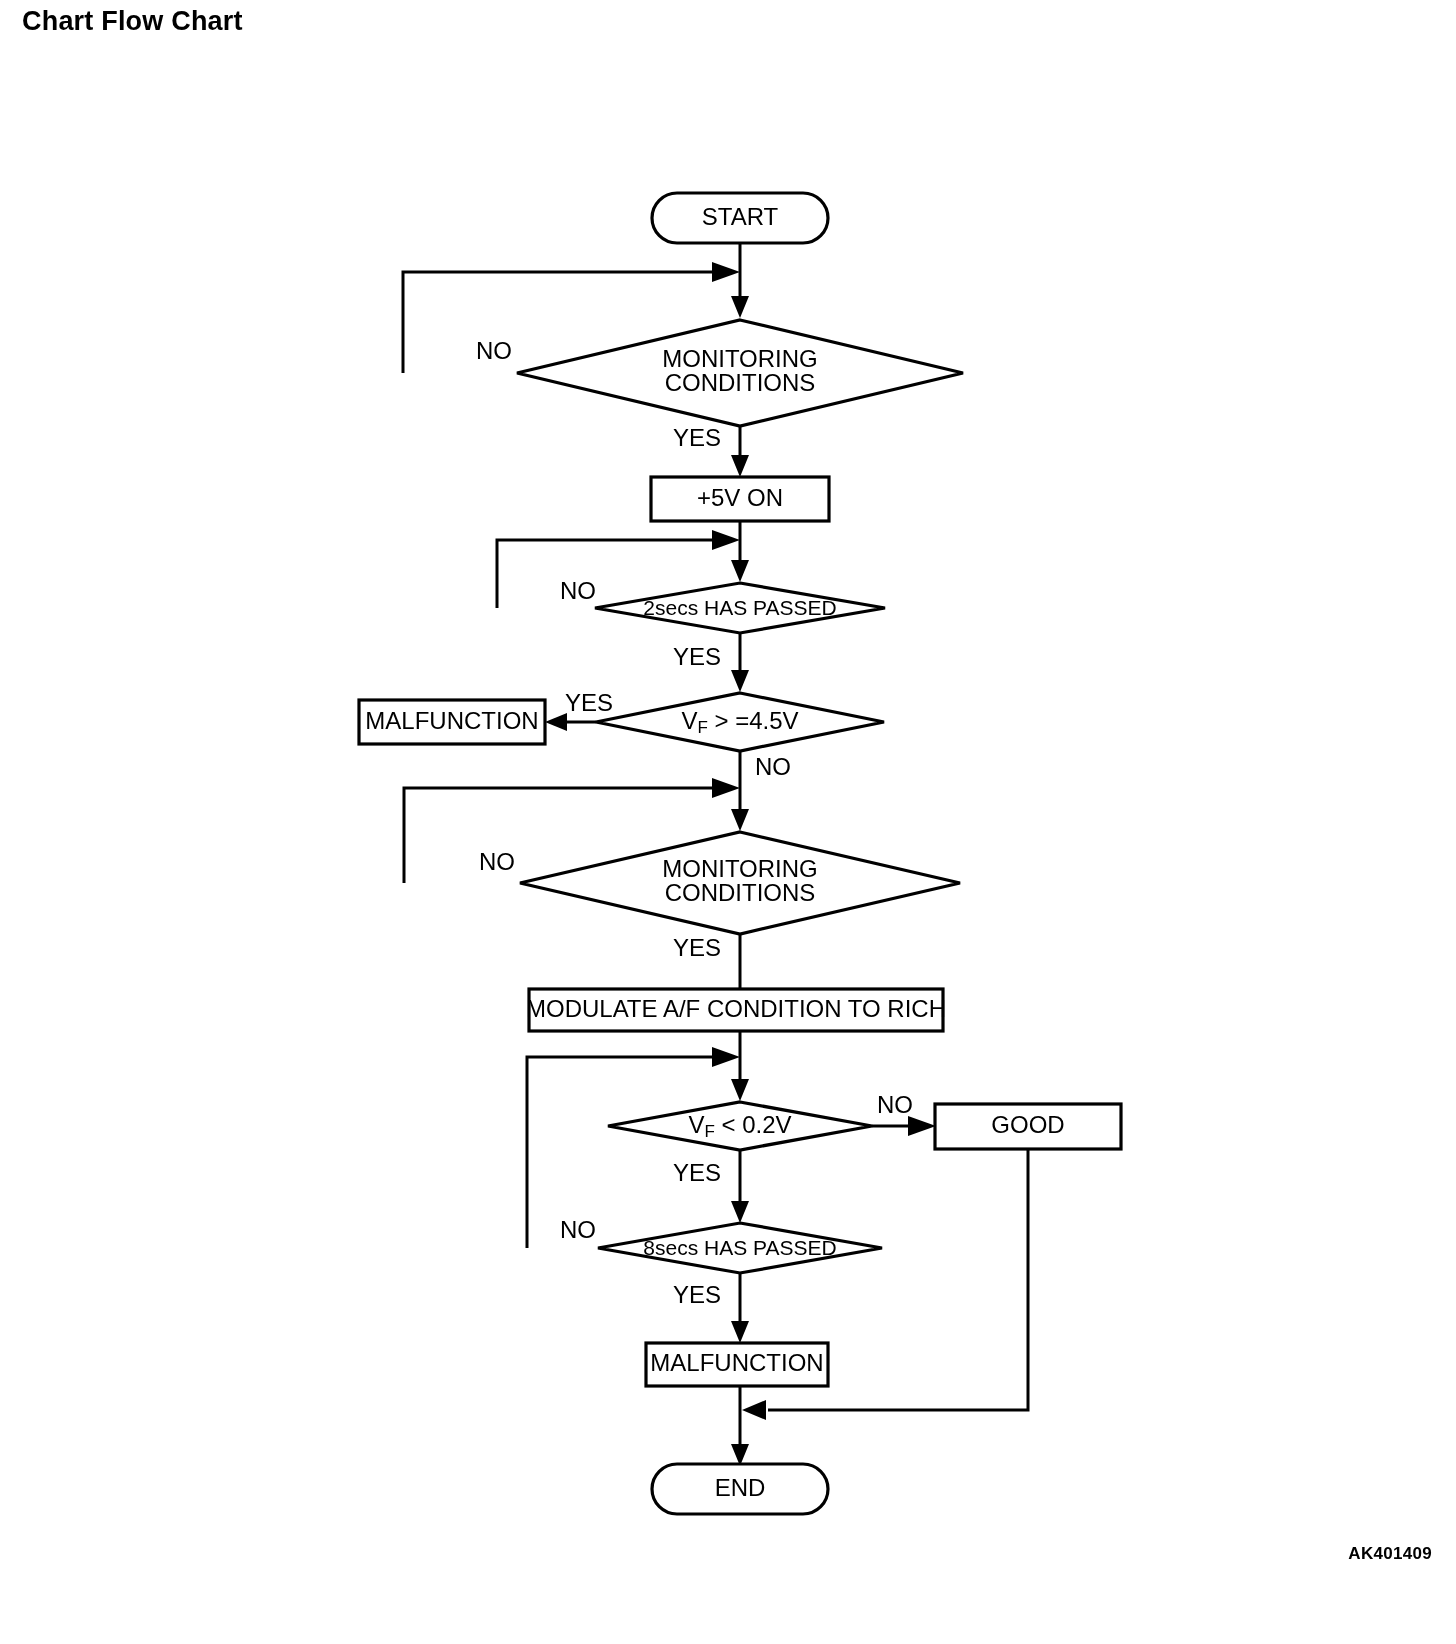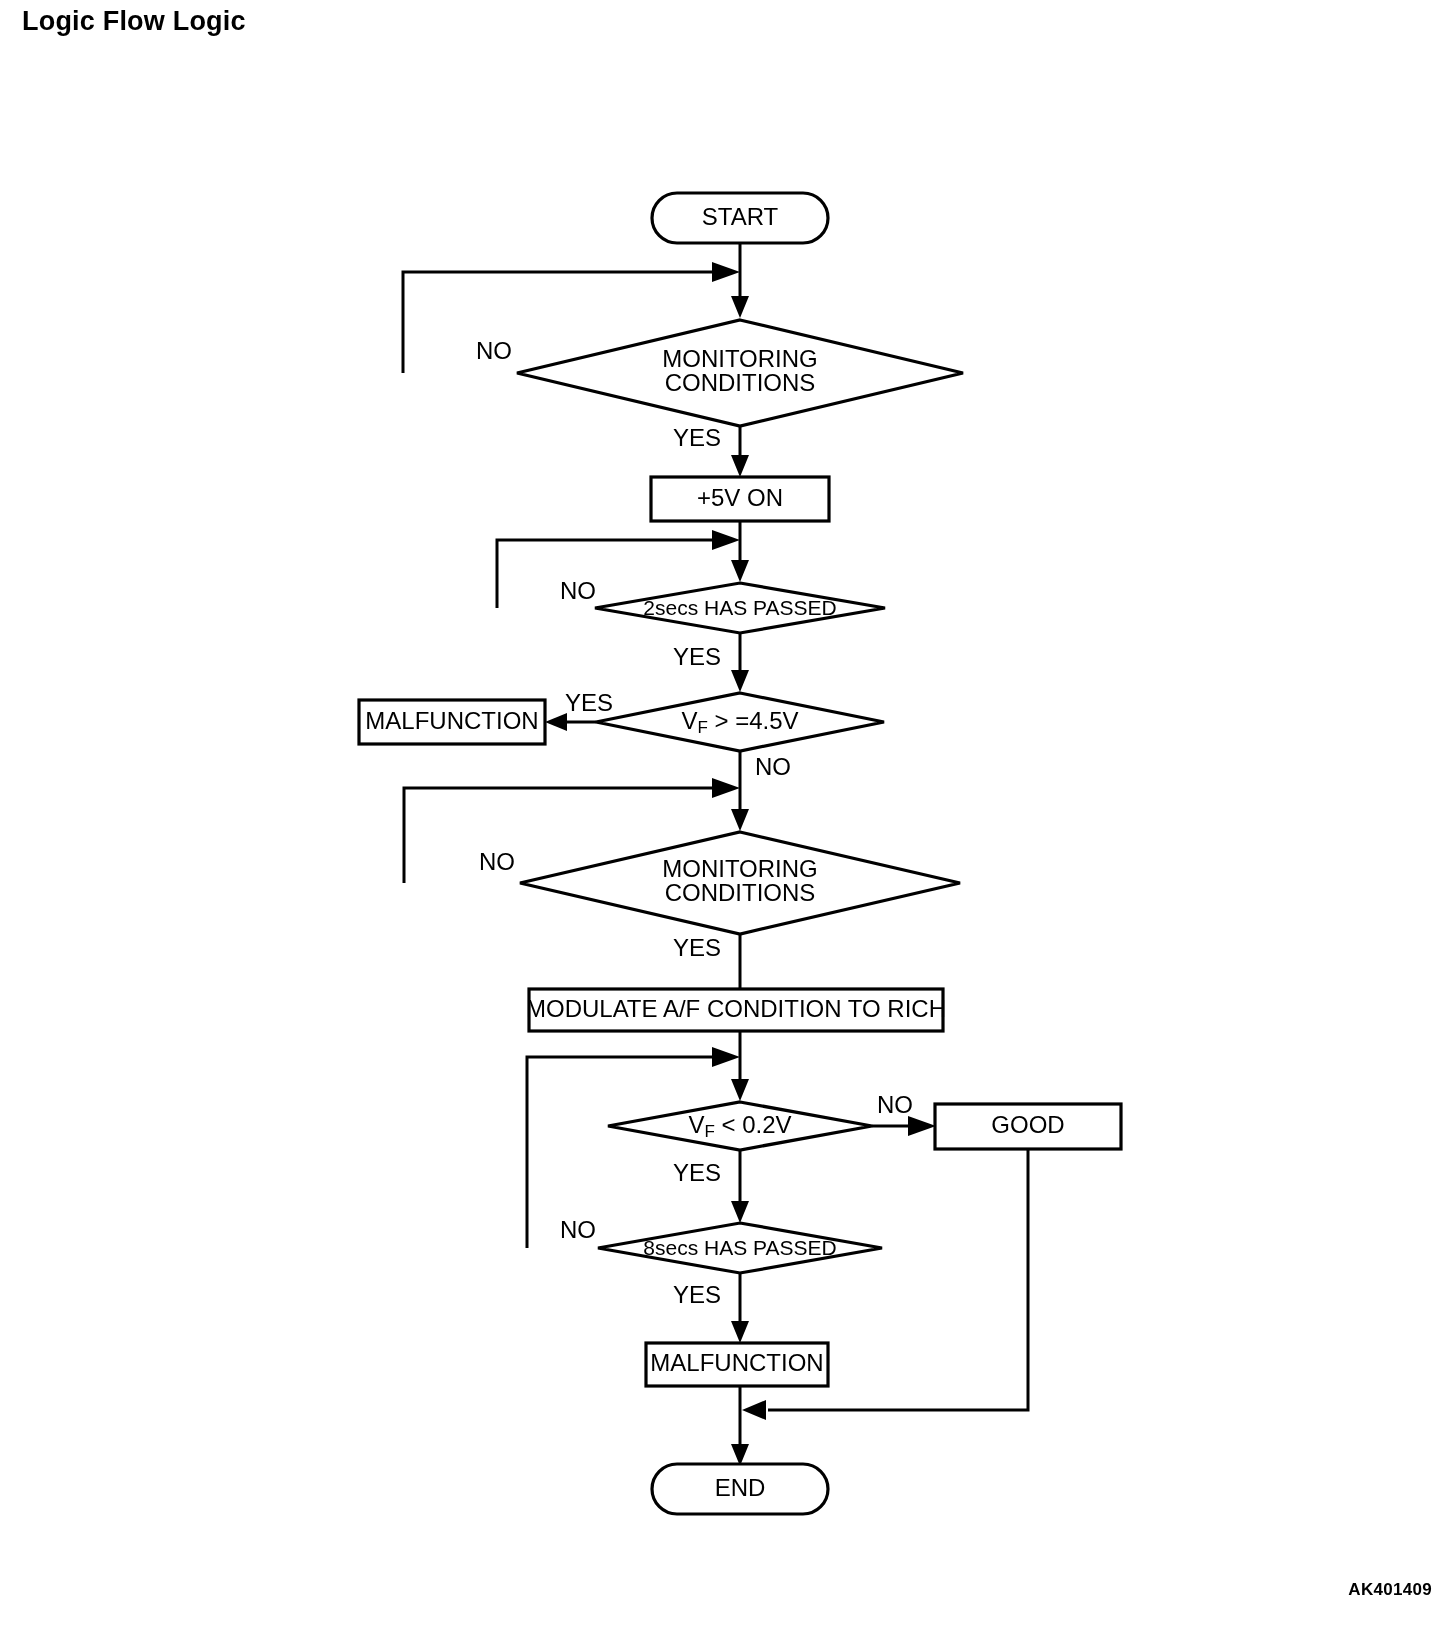--- a/index.html
+++ b/index.html
@@ -21,21 +21,21 @@
     left: 22px;
     top: 6px;
     font-size: 27px;
     font-weight: bold;
     letter-spacing: 0.2px;
     white-space: nowrap;
   }
   #figure-code {
     position: absolute;
     right: 24px;
-    top: 1580px;
+    top: 1544px;
     font-size: 17px;
     font-weight: bold;
     letter-spacing: 0.3px;
   }
   #flow-svg {
     position: absolute;
     left: 0;
     top: 0;
     width: 1456px;
     height: 1644px;
@@ -84,21 +84,21 @@
     text-anchor: middle;
     dominant-baseline: middle;
   }
   .sub {
     font-size: 17px;
   }
 </style>
 </head>
 <body>
 
-<div id="page-title">Logic Flow Logic</div>
+<div id="page-title">Chart Flow Chart</div>
 
 <svg id="flow-svg" viewBox="0 0 1456 1644" xmlns="http://www.w3.org/2000/svg">
 
   <g>
     <rect class="shape-stroke" x="652" y="193" width="176" height="50" rx="25" ry="25"></rect>
     <text class="node-text" x="740" y="219">START</text>
   </g>
 
   <g>
     <path class="conn" d="M740,243 L740,303"></path>

